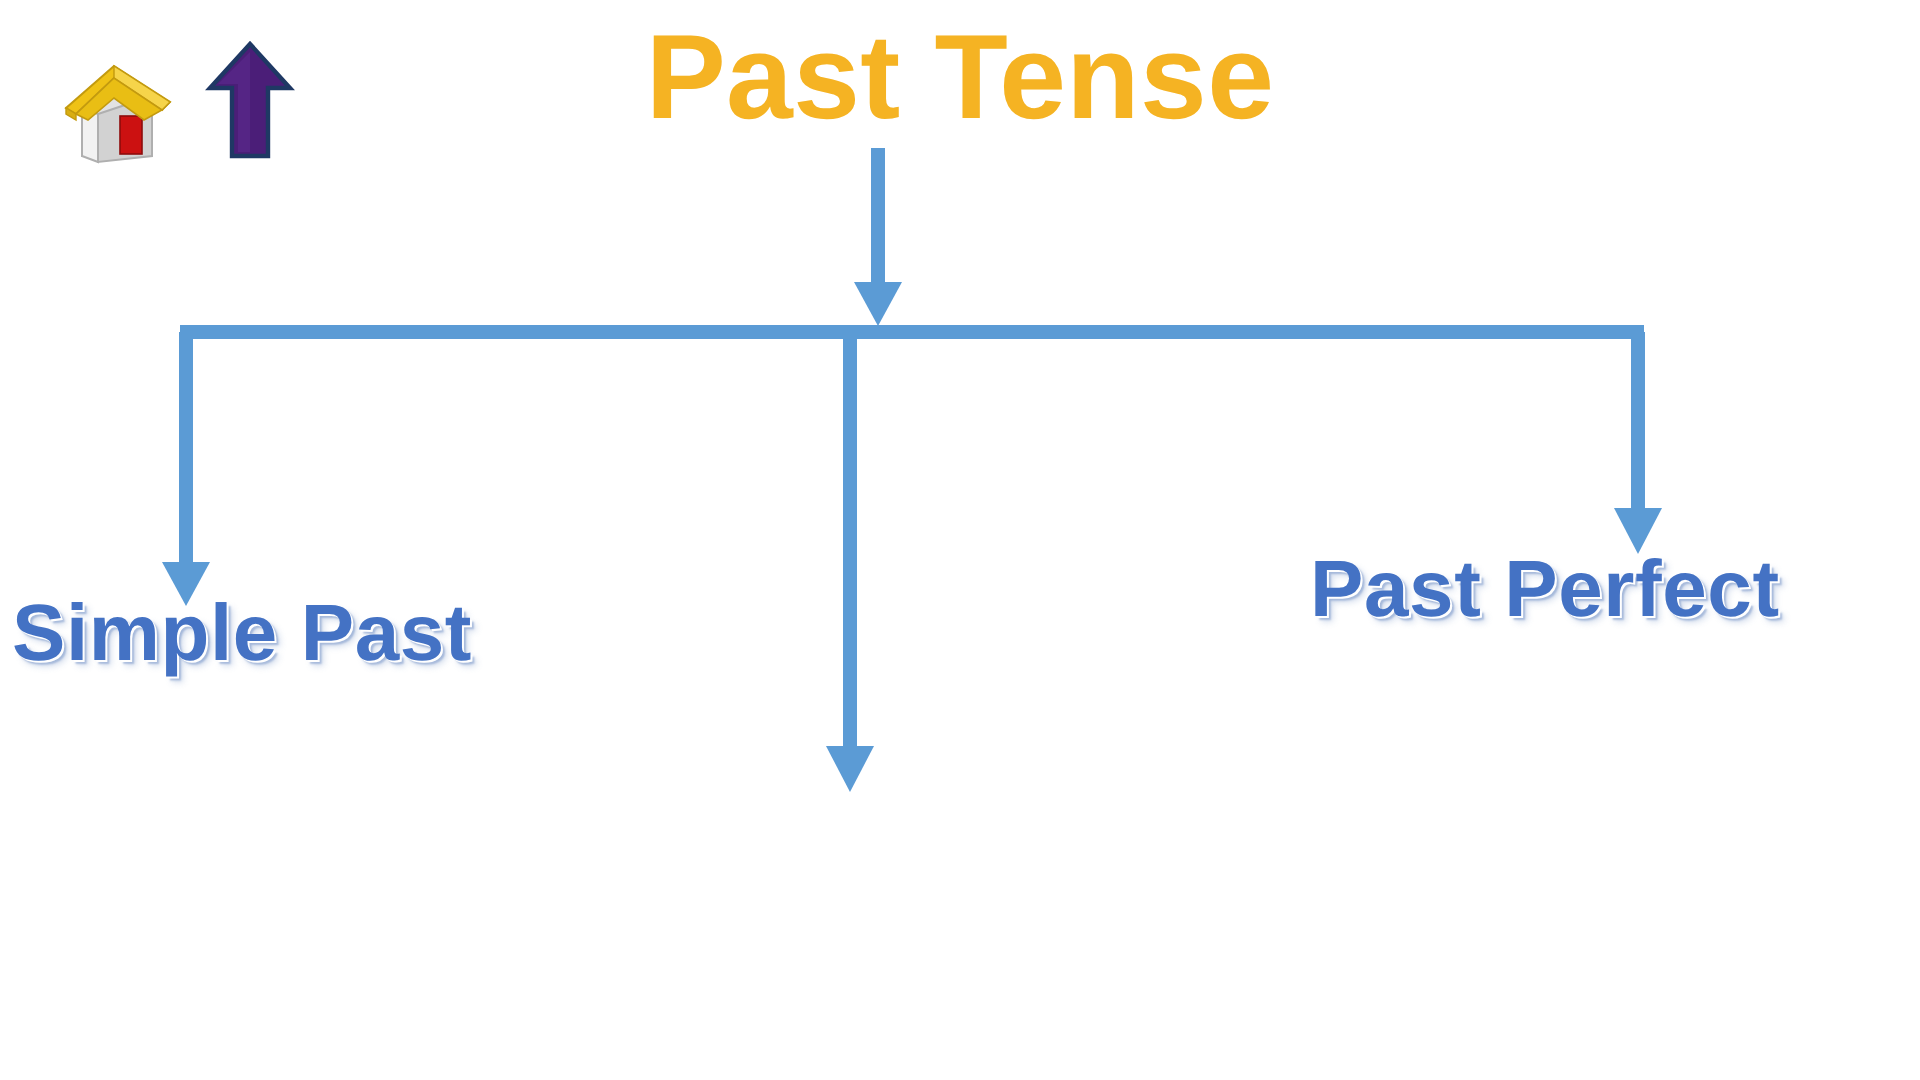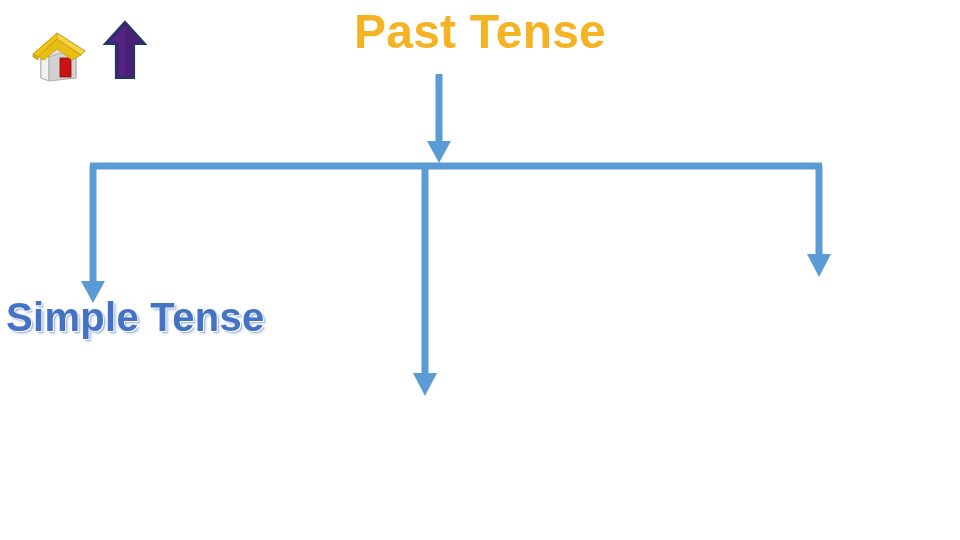--- a/index.html
+++ b/index.html
@@ -41,21 +41,21 @@
     height: 540px;
   }
 
   
   #title {
     position: absolute;
     left: 0;
     top: 7px;
     width: 960px;
     text-align: center;
-    font-size: 48px;
+    font-size: 60px;
     font-weight: bold;
     letter-spacing: 0.2px;
     color: #F5B323;
     line-height: 1.05;
     white-space: nowrap;
   }
 
   
   .branch-label {
     position: absolute;
@@ -127,17 +127,18 @@
       <line x1="425" y1="166" x2="425" y2="375"></line>
       <polygon points="413,373 437,373 425,396" stroke="none"></polygon>
 
       <line x1="819" y1="166" x2="819" y2="256"></line>
       <polygon points="807,254 831,254 819,277" stroke="none"></polygon>
     </g>
   </svg>
 
   <div id="title">Past Tense</div>
 
-  <div class="branch-label" id="label-simple-past">Simple Tense</div>
+  <div class="branch-label" id="label-simple-past">Simple Past</div>
 
+  <div class="branch-label" id="label-past-perfect">Past Perfect</div>
 
 
 </div>
 
 </body></html>

